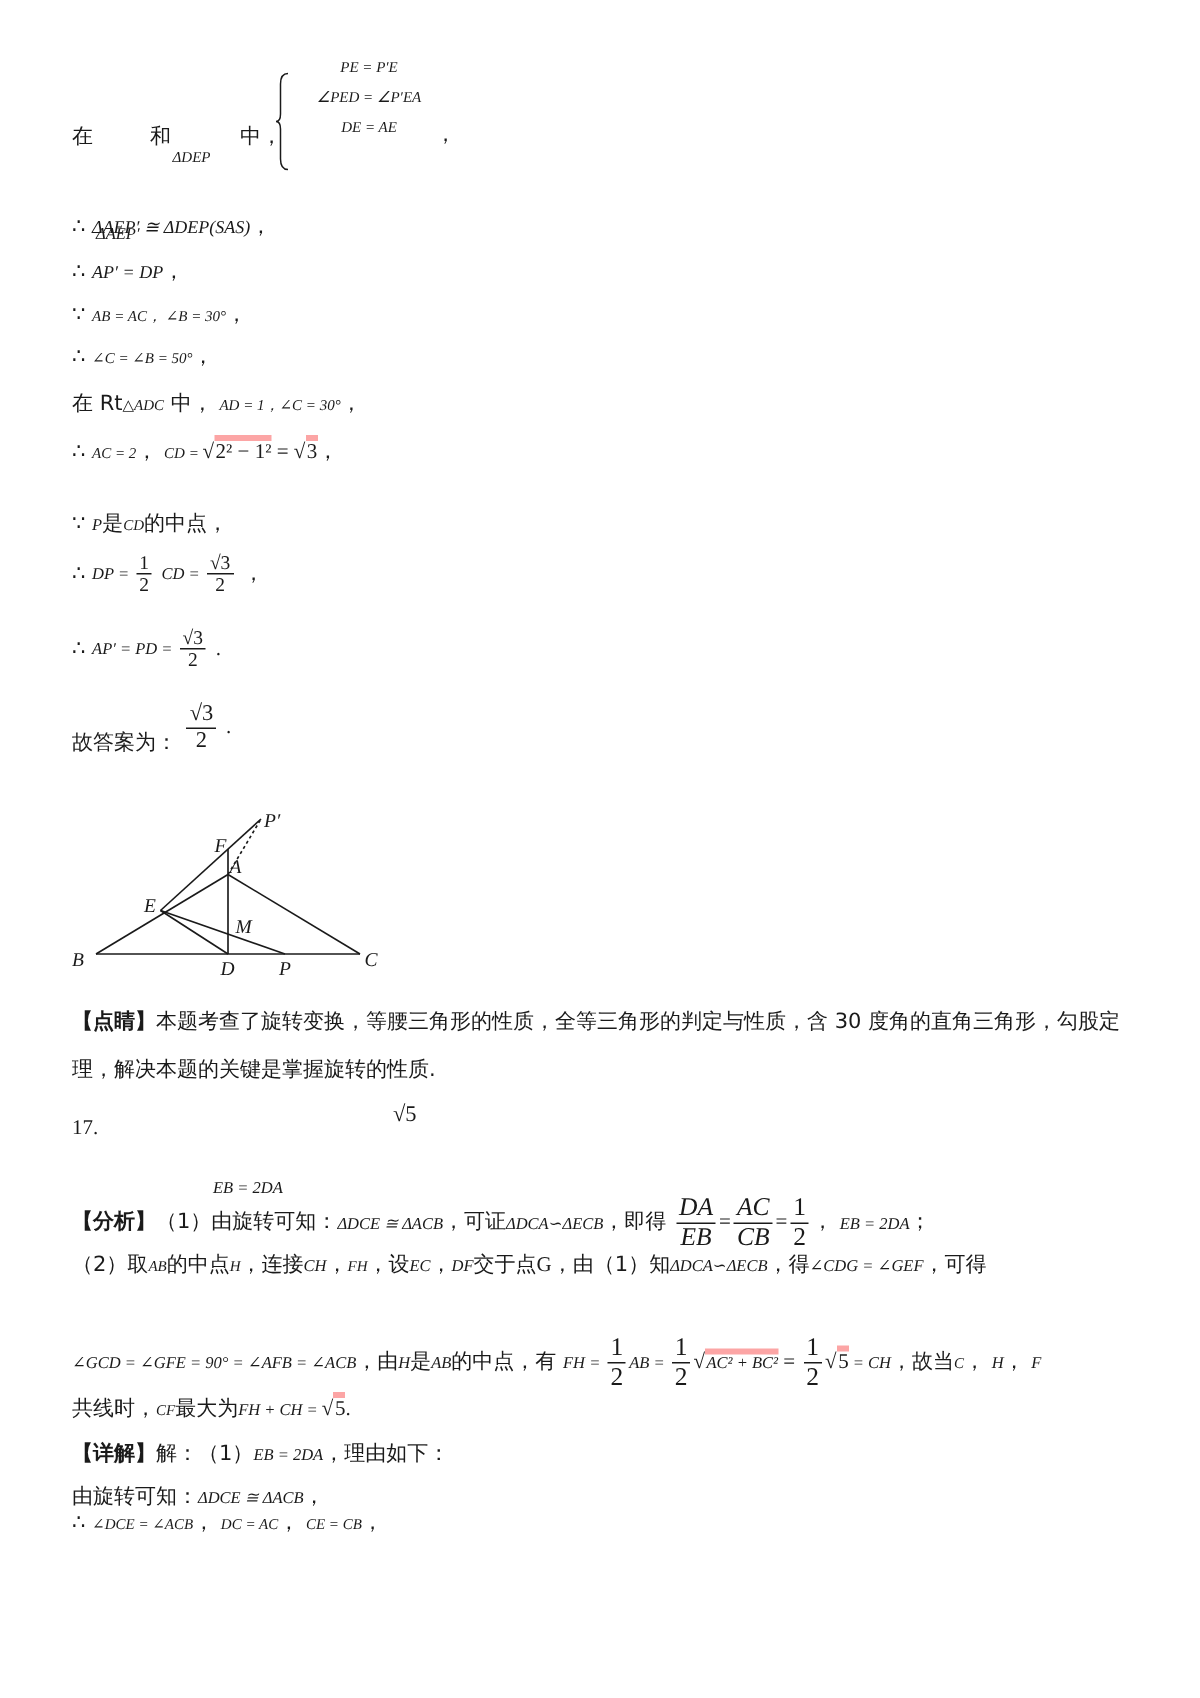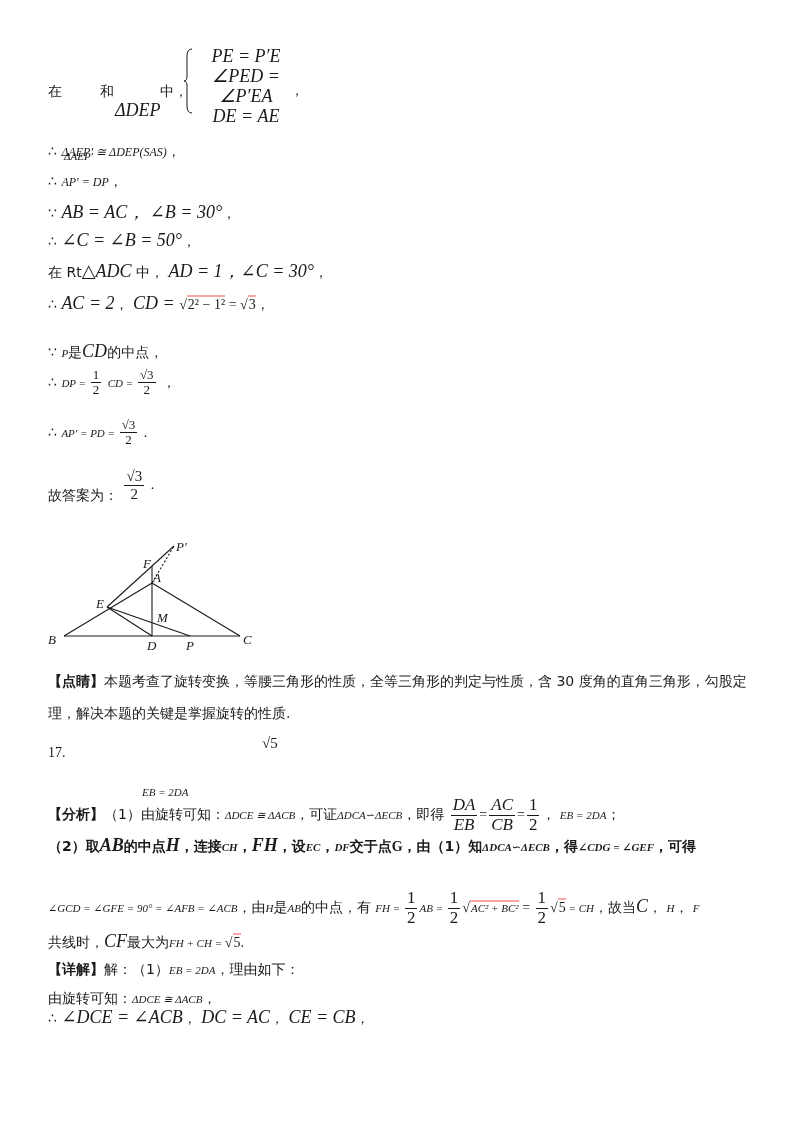--- a/index.html
+++ b/index.html
@@ -1,29 +1,29 @@
 <!DOCTYPE html>
 <html><head>
 <meta charset="utf-8">
 <style>
   html, body { margin: 0; padding: 0; background: #ffffff; }
   body { width: 800px; height: 1132px; position: relative; overflow: hidden;
          font-family: "DejaVu Serif", "Liberation Serif", serif; color: #1a1a1a; }
   .line { position: absolute; left: 48px; font-size: 14px; white-space: nowrap; line-height: 1; }
   .cn { font-family: "DejaVu Sans", "Liberation Sans", sans-serif; font-size: 14px; }
-  .m { font-family: "Liberation Serif", "DejaVu Serif", serif; font-style: italic; font-size: 18px; }
+  .m { font-family: "Liberation Serif", "DejaVu Serif", serif; font-style: italic; font-size: 10px; }
   .ms { font-family: "Liberation Serif", "DejaVu Serif", serif; font-style: italic; font-size: 11px; margin-top: 48px; }
   .up { font-family: "Liberation Serif", "DejaVu Serif", serif; font-size: 14px; }
   .frac { display: inline-flex; flex-direction: column; align-items: center; vertical-align: middle; margin: 0 2px; }
   .frac .num { border-bottom: 1px solid #1a1a1a; padding: 0 2px; line-height: 1.1; font-size: 13px; }
   .frac .den { line-height: 1.1; font-size: 13px; }
   .frac.small .num, .frac.small .den { font-size: 17px; }
-  .sqrt { border-top: 2px solid #fca5a5; padding-left: 1px; }
+  .sqrt { border-top: 4px solid #fca5a5; padding-left: 1px; }
   .brace { position: absolute; left: 183px; top: 48px; width: 10px; height: 66px; }
-  .sys { position: absolute; left: 196px; top: 46px; font-family: "Liberation Serif", serif; font-style: italic; font-size: 18px; line-height: 20px; text-align: center; width: 100px; }
+  .sys { position: absolute; left: 196px; top: 36px; font-family: "Liberation Serif", serif; font-style: italic; font-size: 10px; line-height: 20px; text-align: center; width: 100px; }
   .bracket { font-weight: bold; }
   svg text { font-family: "Liberation Serif", "DejaVu Serif", serif; font-style: italic; font-size: 13px; fill: #1a1a1a; }
 </style>
 </head>
 <body>
 
 <div>
   <span class="line cn" style="top:84px;left:48px;">在</span>
   <span class="line ms" style="top:103px;left:64px;">ΔAEP′</span>
   <span class="line cn" style="top:84px;left:100px;">和</span>
@@ -146,21 +146,21 @@
     </span><span class="up">=</span><span class="frac small">
       <span class="num m">AC</span>
       <span class="den m">CB</span>
     </span><span class="up">=</span><span class="frac small">
       <span class="num up">1</span>
       <span class="den up">2</span>
     </span><span class="cn">，</span>
   <span class="ms">EB = 2DA</span><span class="cn">；</span>
 </div>
 
-<div class="line" style="top:836px;font-weight:bold;">
+<div class="line" style="top:836px;">
   <span class="cn">（2）取</span><span class="m">AB</span><span class="cn">的中点</span><span class="m">H</span><span class="cn">，连接</span><span class="ms">CH</span><span class="cn">，</span><span class="m">FH</span><span class="cn">，设</span><span class="ms">EC</span><span class="cn">，</span><span class="ms">DF</span><span class="cn">交于点</span><span class="up">G</span><span class="cn">，由（1）知</span><span class="ms">ΔDCA∽ΔECB</span><span class="cn">，得</span><span class="ms">∠CDG = ∠GEF</span><span class="cn">，可得</span>
 </div>
 
 <div class="line" style="top:889px;">
   <span class="ms">∠GCD = ∠GFE = 90° = ∠AFB = ∠ACB</span><span class="cn">，由</span><span class="ms">H</span><span class="cn">是</span><span class="ms">AB</span><span class="cn">的中点，有</span>
   <span class="ms">FH = </span><span class="frac small">
       <span class="num up">1</span>
       <span class="den up">2</span>
     </span><span class="ms">AB = </span><span class="frac small">
       <span class="num up">1</span>

